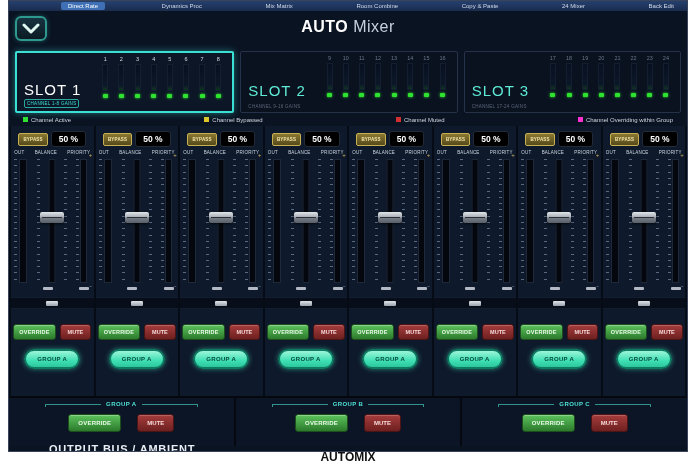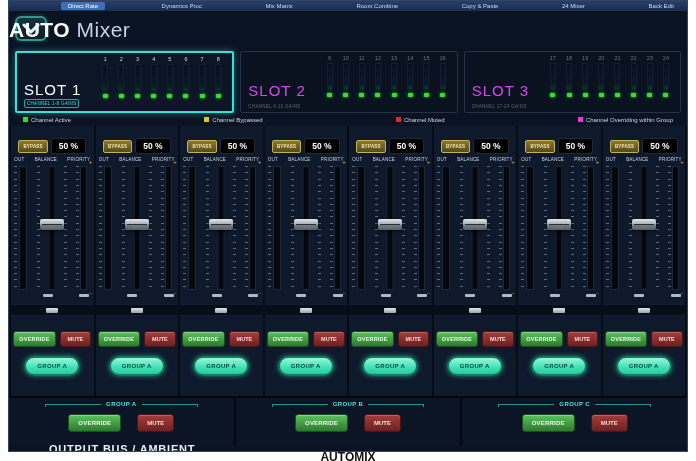--- a/index.html
+++ b/index.html
@@ -15,55 +15,55 @@
   .topbar{height:10px;background:linear-gradient(#25406e,#1a2c4e);display:flex;align-items:center;
           justify-content:space-between;padding:0 6px 0 52px;overflow:hidden}
   .menu-item{font-size:6px;color:#cfd9ea;white-space:nowrap;padding:1px 7px;border-radius:2px}
   .menu-item.active{background:#3f6fb5;color:#ffffff}
 
   
   .header{position:relative;height:40px}
   .collapse-btn{position:absolute;left:6px;top:5px;width:32px;height:25px;border-radius:6px;
                 background:linear-gradient(#17333f,#0b1b24);border:2px solid #2e9a8f;
                 display:flex;align-items:center;justify-content:center;box-shadow:0 0 5px rgba(46,154,143,.45)}
-  .title{position:absolute;left:0;right:0;top:7px;text-align:left;font-size:21px;color:#ffffff;letter-spacing:.5px}
+  .title{position:absolute;left:0;right:0;top:7px;text-align:center;font-size:16px;color:#ffffff;letter-spacing:.5px}
   .t-bold{font-weight:bold}
   .t-light{font-weight:normal;color:#c7d1e0}
   .instance{position:absolute;left:422px;top:9px;background:#0b1624;border:1px solid #3a4a66;
             border-radius:10px;color:#e8edf5;font-size:10px;padding:3px 16px}
 
   
   .slots{display:flex;gap:6px;padding:0 6px;height:62px}
   .slot{flex:1;position:relative;background:#0a1220;border:1px solid #26314a;border-radius:2px;box-sizing:border-box}
   .slot.selected{border:2px solid #3ae0d4;background:#0c1626;box-shadow:0 0 7px rgba(58,224,212,.45)}
   .slot-title{position:absolute;left:7px;bottom:13px;font-size:15px;font-weight:normal;letter-spacing:1px;color:#ffffff}
   .slot-sub{position:absolute;left:7px;bottom:3px;font-size:4.5px;color:#3ae0d4;letter-spacing:.3px}
   .slot.selected .slot-sub{border:1px solid #2aa79f;border-radius:2px;padding:1px 2px}
-  .slot.dim .slot-title{color:#d946ef}
+  .slot.dim .slot-title{color:#5eead4}
   .slot.dim .slot-sub{color:#5d6878}
   .slot-grid{position:absolute;right:6px;top:3px;width:60%}
   .nums,.meters,.leds{display:grid;grid-template-columns:repeat(8,1fr);justify-items:center}
   .nums span{font-size:5.5px;color:#d7dde6}
   .slot.dim .nums span{color:#6a7585}
   .meters{margin-top:2px}
   .meters i{width:4px;height:25px;background:linear-gradient(#081020,#0b1728 80%,#123324);border:1px solid #131f30}
   .leds{margin-top:3px}
   .leds i{width:5px;height:4px;border-radius:1px}
 
   
   .legend{display:flex;align-items:center;height:13px;padding:0 14px}
   .lg{display:flex;align-items:center;gap:3px}
   .lg i{width:5px;height:5px}
   .lg span{font-size:6px;color:#cfd6e0;white-space:nowrap}
   .spacer{flex:1}
 
   
   .strips{display:flex;height:270px;background:#060c16;gap:2px;padding:0 2px}
   .strip{flex:1;background:#0e1a2c;display:flex;flex-direction:column;align-items:center;position:relative}
-  .strip-top{display:flex;gap:3px;margin-top:12px;align-items:center}
+  .strip-top{display:flex;gap:3px;margin-top:5px;align-items:center}
   .bypass{font-size:4.5px;font-weight:bold;color:#f5e9b0;letter-spacing:.2px;
           background:linear-gradient(#8a7830,#564a1c);border:1px solid #c6b052;border-radius:2px;padding:3px 4px}
   .value{background:#000000;color:#ffffff;font-size:8.5px;font-weight:bold;border-radius:3px;
          padding:2px 7px;border:1px solid #222a36}
   .lbls{display:flex;width:92%;justify-content:space-between;margin-top:3px}
   .lbls span{font-size:4.5px;letter-spacing:.2px;color:#ccd4de}
   .l-out{color:#d8b86a}
   .fader-zone{position:relative;width:92%;height:128px;margin-top:2px;display:flex;justify-content:space-between}
   .fz-plus{position:absolute;right:-2px;top:-5px;font-size:6px;color:#d0b35a}
   .fz-minus{position:absolute;right:-2px;bottom:-4px;font-size:5px;color:#9aa6b6}

